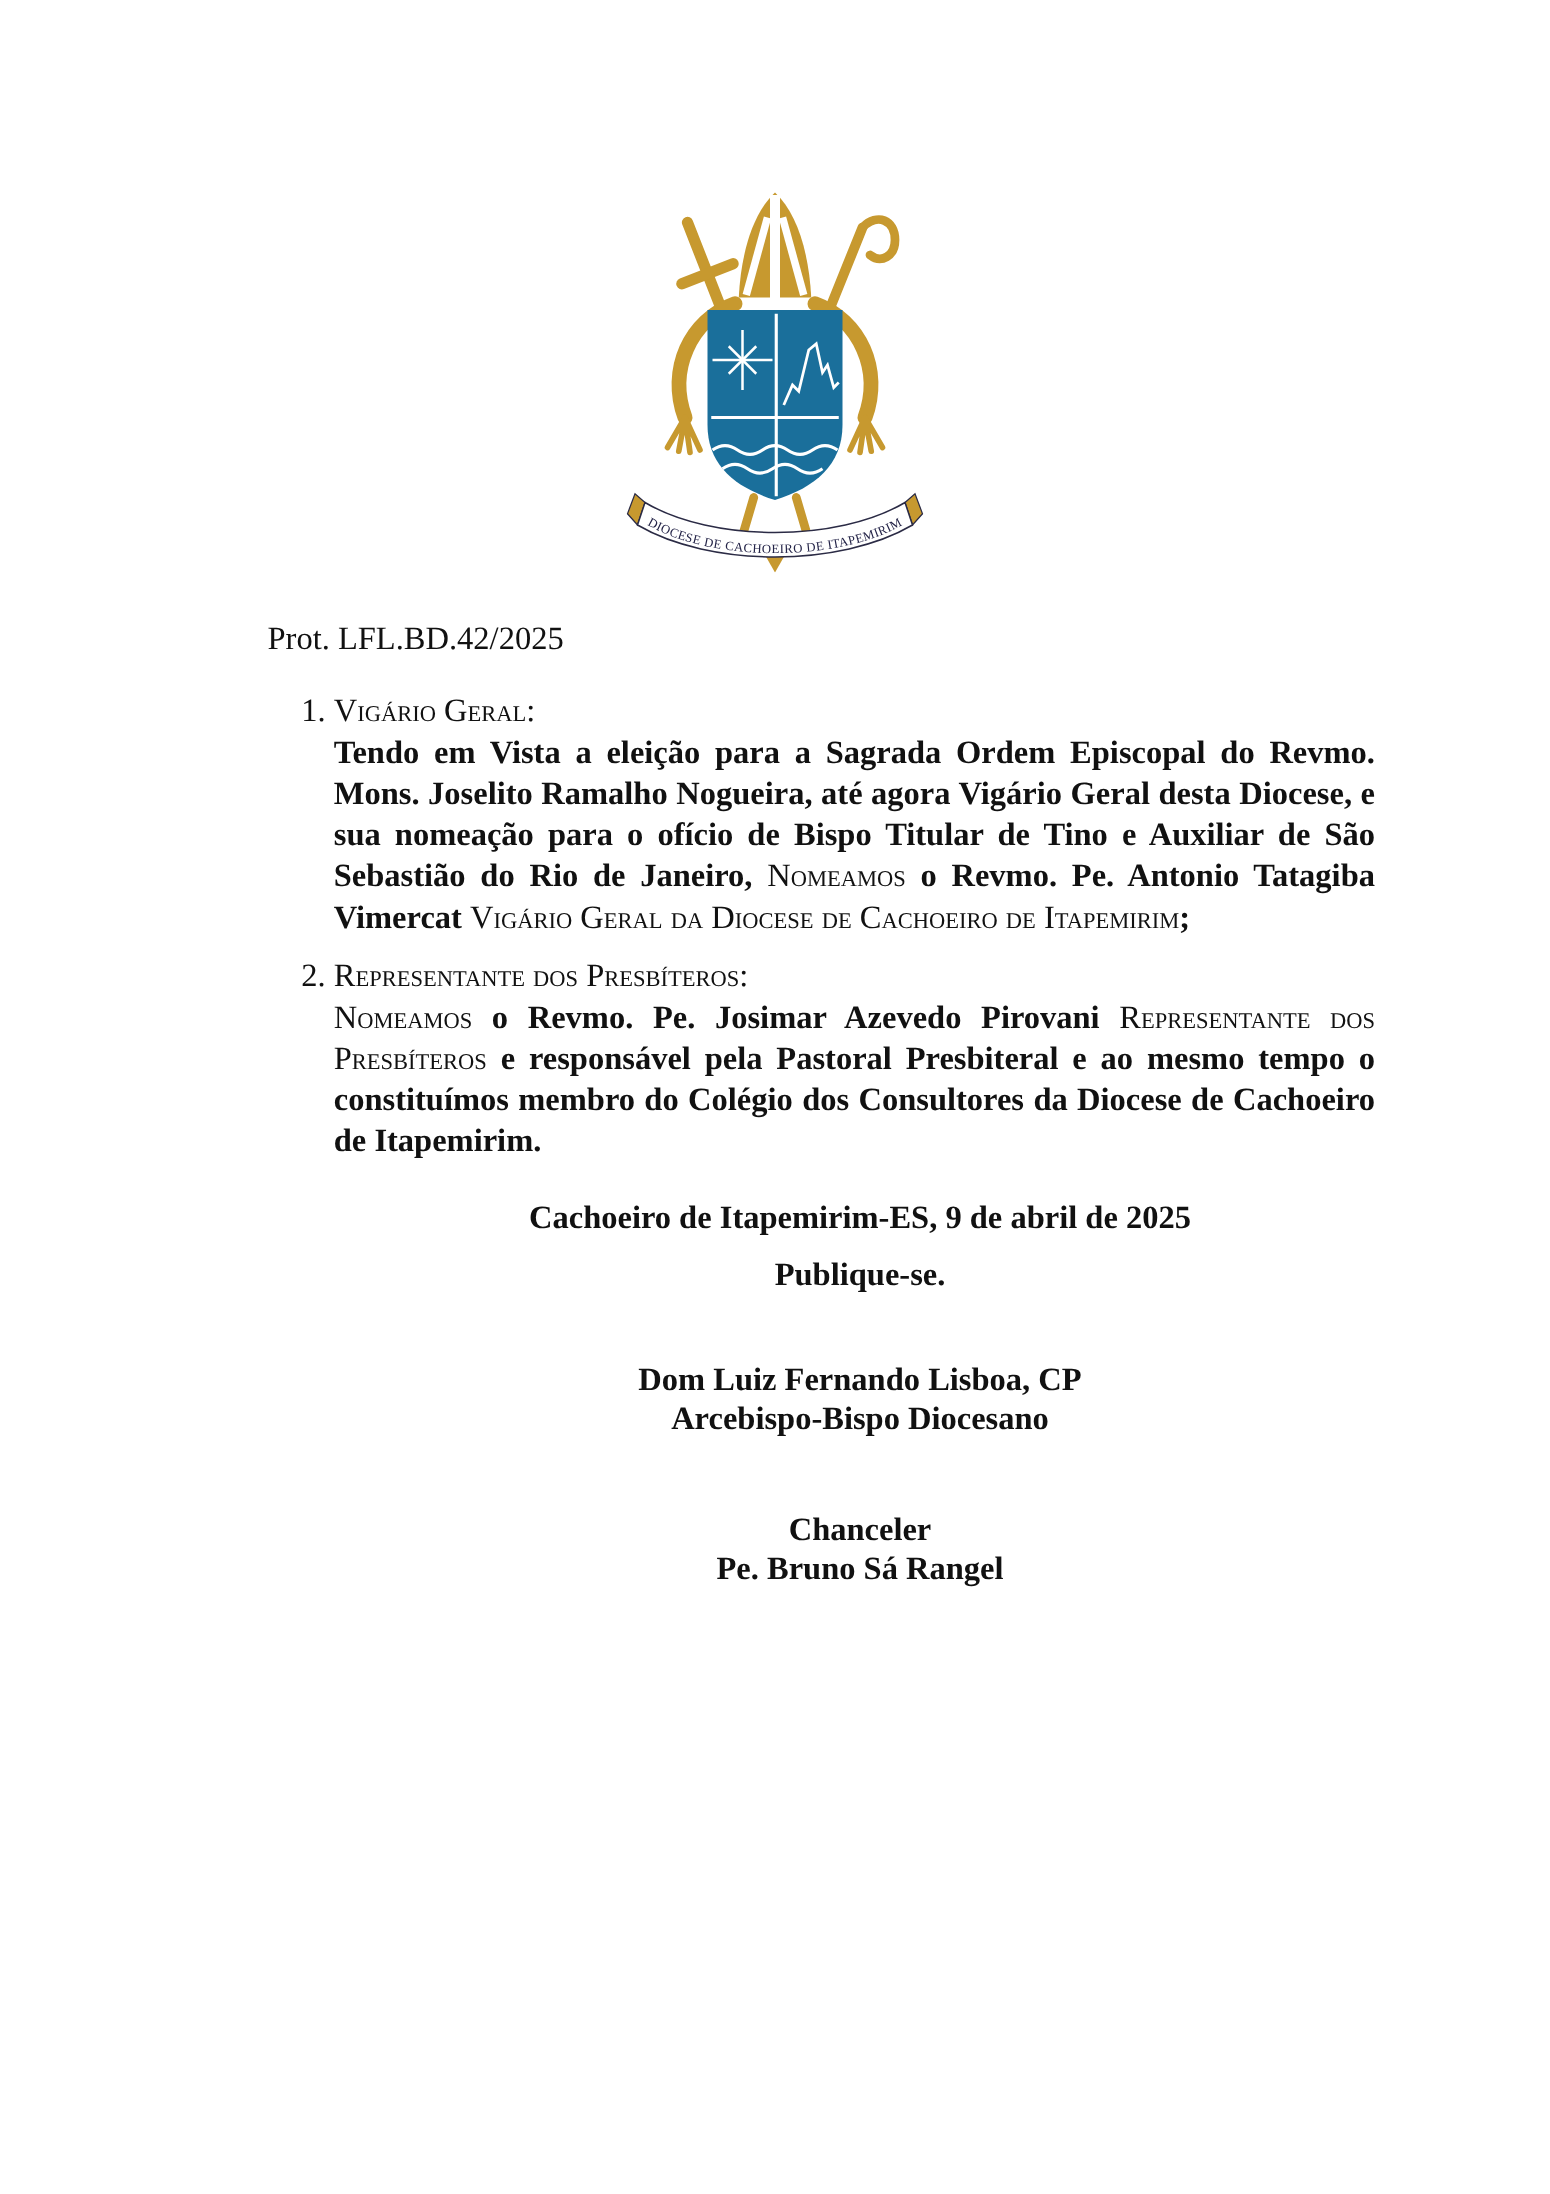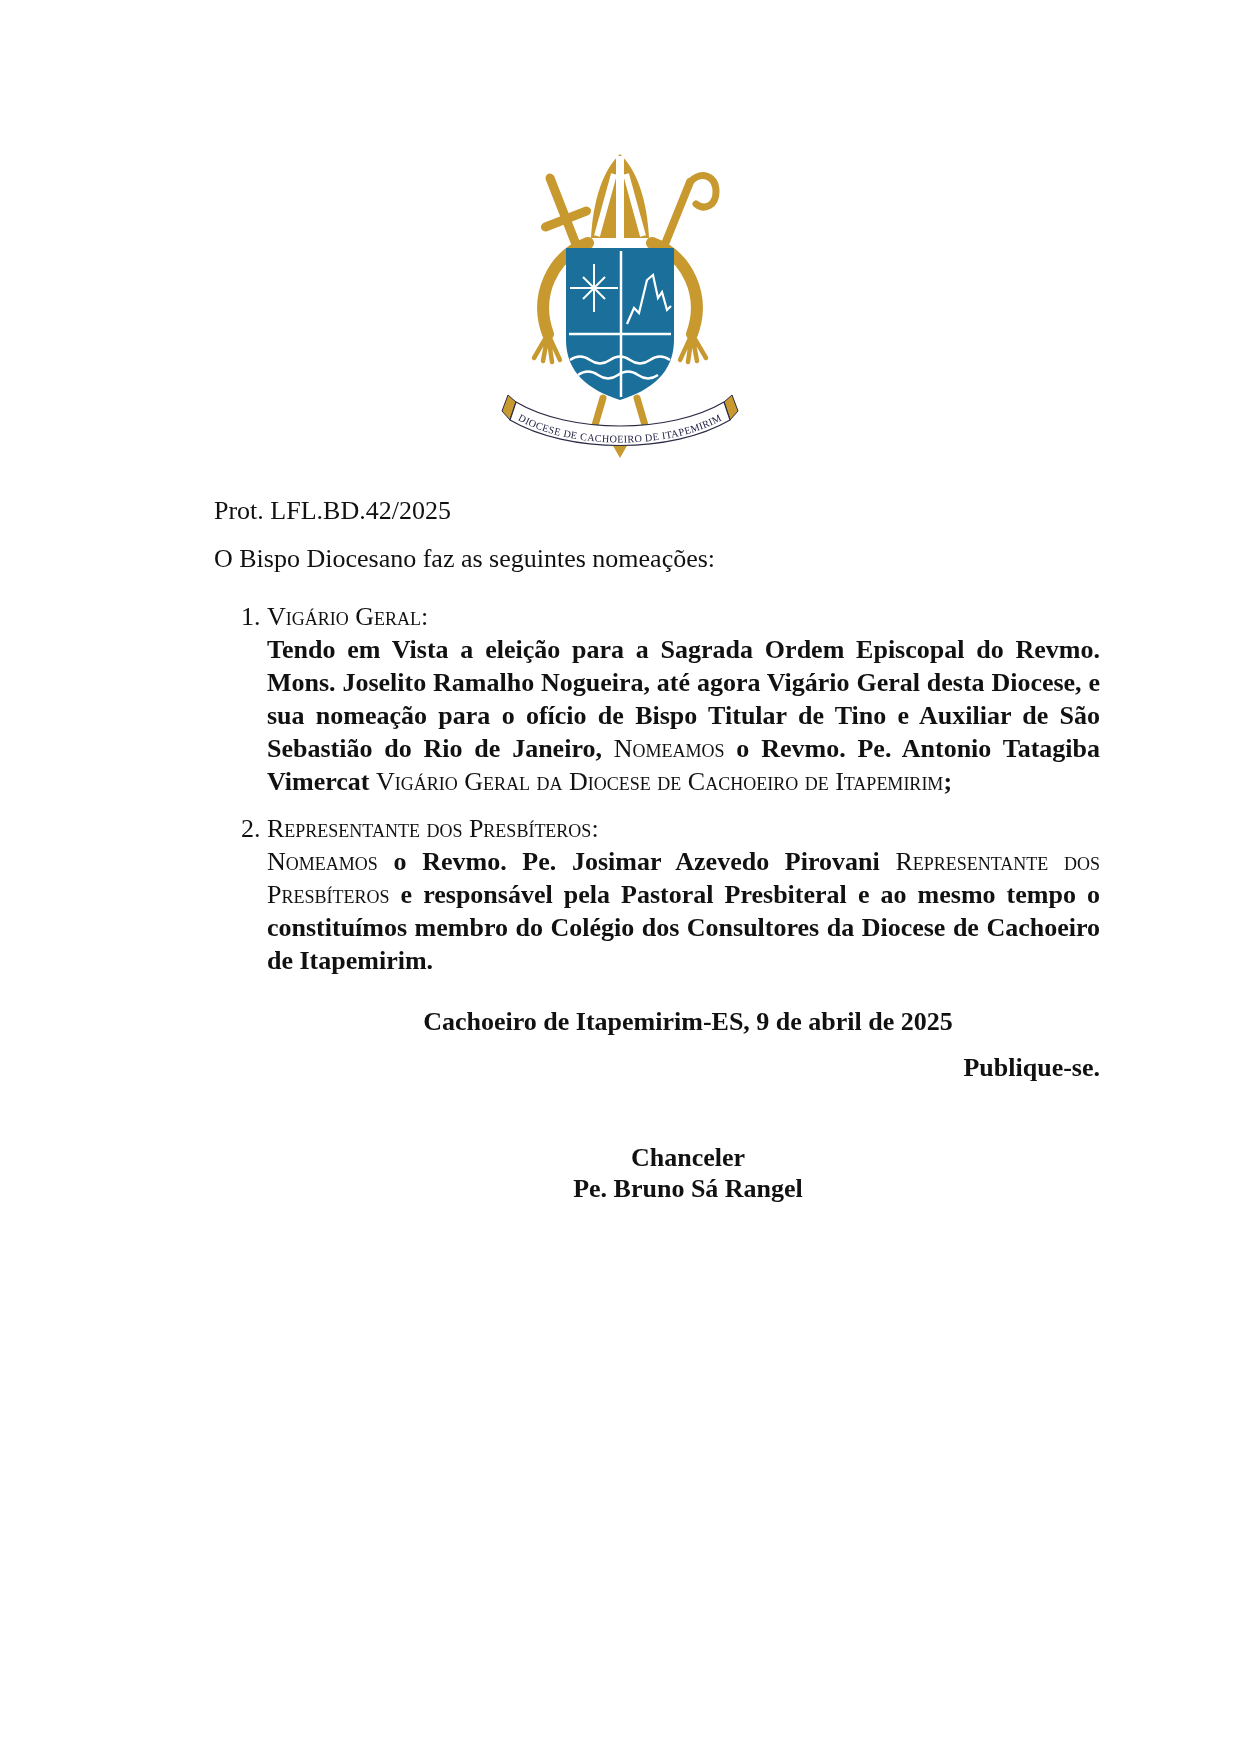--- a/index.html
+++ b/index.html
@@ -18,21 +18,21 @@
   .prot{margin-top:494px;}
   .doc-title{margin-top:36px;text-align:center;}
   .intro{margin-top:15px;}
   .olist{margin-top:25px;}
   .li{position:relative;padding-left:53px;}
   .li + .li{margin-top:14px;}
   .li .num{position:absolute;left:27px;top:0;}
   .li .body{text-align:justify;}
   .centered-block{margin-left:62px;text-align:center;font-weight:bold;}
   .dateline{margin-top:28px;}
-  .publish{margin-top:13px;text-align:right;}
+  .publish{margin-top:13px;}
   .sig{line-height:31px;}
   .sig1{margin-top:52px;}
   .sig2{margin-top:58px;}
   .run-n{font-weight:bold;}
   .run-b{font-weight:bold;}
   .run-sc{font-variant:small-caps;}
   .banner-text{
     font-family:"Liberation Serif","DejaVu Serif",serif;
     font-size:10.2px;letter-spacing:0.35px;
   }
@@ -105,21 +105,20 @@
         <textPath href="#bannerPath" startOffset="50%" text-anchor="middle">DIOCESE DE CACHOEIRO DE ITAPEMIRIM</textPath>
       </text>
     </g>
   </svg>
 
   <div class="content">
 
     <div class="prot">Prot. LFL.BD.42/2025</div>
 
 
-    <div class="intro">O Bispo Diocesano faz as seguintes nomeações:</div>
 
     <div class="olist">
 
       <div class="li">
         <span class="num">1.</span>
         <div class="heading"><span class="run-sc">Vigário Geral:</span></div>
         <div class="body"><span class="run-n">Tendo em Vista a eleição para a Sagrada Ordem Episcopal do Revmo. Mons. Joselito Ramalho Nogueira, até agora Vigário Geral desta Diocese, e sua nomeação para o ofício de Bispo Titular de Tino e Auxiliar de São Sebastião do Rio de Janeiro, </span><span class="run-sc">Nomeamos</span><span class="run-n"> o Revmo. </span><span class="run-b">Pe. Antonio Tatagiba Vimercat</span><span class="run-n"> </span><span class="run-sc">Vigário Geral da Diocese de Cachoeiro de Itapemirim</span><span class="run-n">;</span></div>
       </div>
 
       <div class="li">
@@ -127,20 +126,24 @@
         <div class="heading"><span class="run-sc">Representante dos Presbíteros:</span></div>
         <div class="body"><span class="run-sc">Nomeamos</span><span class="run-n"> o Revmo. </span><span class="run-b">Pe. Josimar Azevedo Pirovani</span><span class="run-n"> </span><span class="run-sc">Representante dos Presbíteros</span><span class="run-n"> e responsável pela Pastoral Presbiteral e ao mesmo tempo o constituímos membro do Colégio dos Consultores da Diocese de Cachoeiro de Itapemirim.</span></div>
       </div>
 
     </div>
 
     <div class="centered-block">
       <div class="dateline">Cachoeiro de Itapemirim-ES, 9 de abril de 2025</div>
       <div class="publish">Publique-se.</div>
 
+      <div class="sig sig1">
+        <div>Dom Luiz Fernando Lisboa, CP</div>
+        <div>Arcebispo-Bispo Diocesano</div>
+      </div>
 
       <div class="sig sig2">
         <div>Chanceler</div>
         <div>Pe. Bruno Sá Rangel</div>
       </div>
     </div>
 
   </div>
 </div>
 

